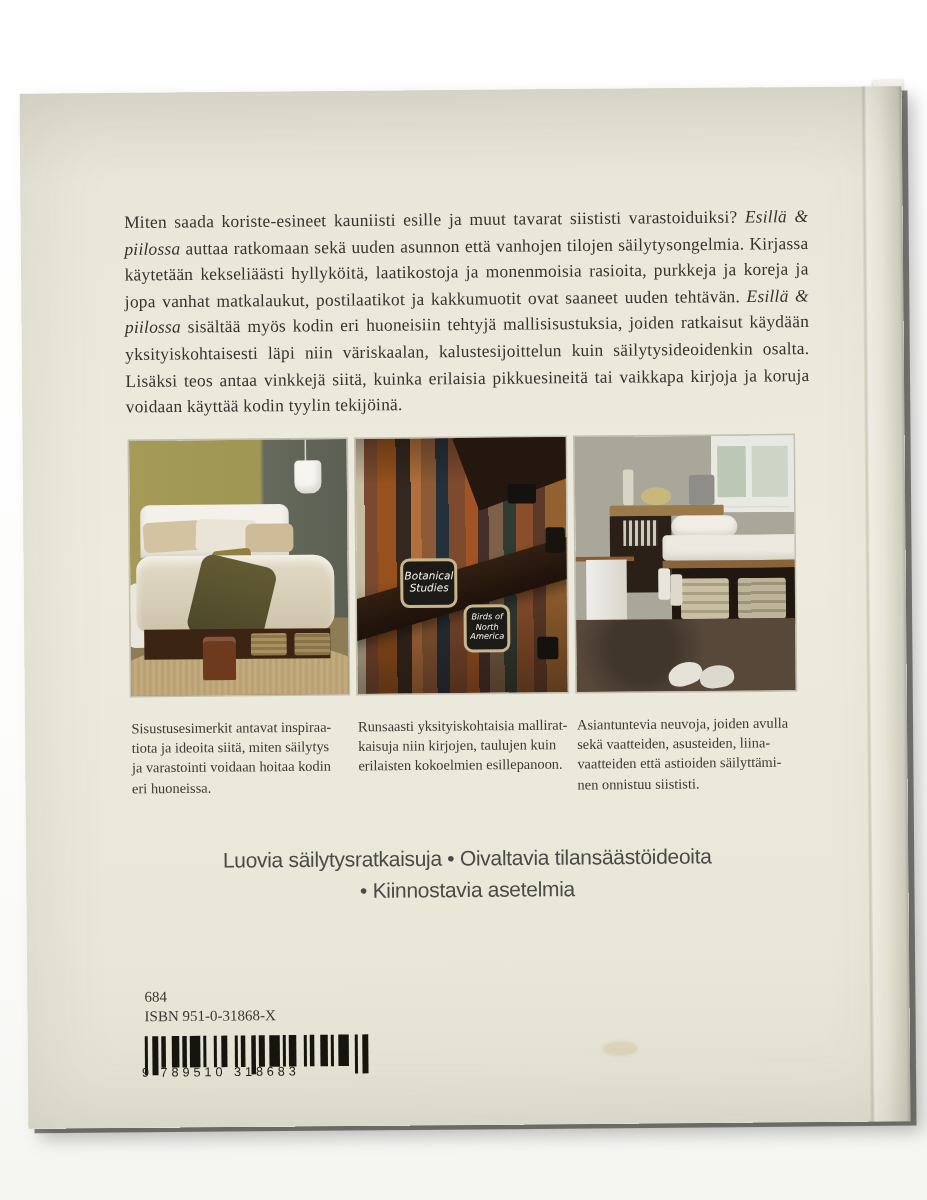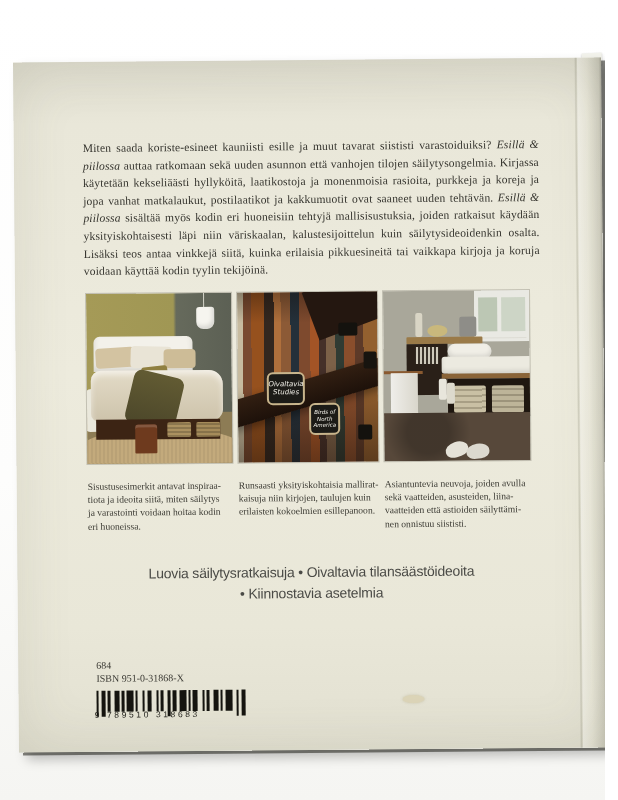--- a/index.html
+++ b/index.html
@@ -1,18 +1,18 @@
 <!DOCTYPE html>
 <html><head>
 <meta charset="utf-8">
 <style>
   html,body{margin:0;padding:0;background:#ffffff;}
-  .stage{position:relative;width:568px;height:800px;overflow:hidden;
+  .stage{position:relative;width:618px;height:800px;overflow:hidden;
          background:linear-gradient(180deg,#ffffff 0%,#fdfdfc 60%,#f5f5f2 100%);
-         font-family:"Liberation Serif",serif;padding-left:37px;}
+         font-family:"Liberation Serif",serif;}
   .pages-edge{position:absolute;left:582px;top:53px;width:20px;height:12px;
               background:#f3f3ec;transform:rotate(-3deg);box-shadow:0 1px 2px rgba(0,0,0,.25);}
   .book{position:absolute;left:16px;top:60px;width:588px;height:690px;
         transform:rotate(-0.5deg);transform-origin:center;
         background:linear-gradient(180deg,#dedcce 0%,#e9e7d9 9%,#edebdd 45%,#e9e7d8 82%,#e2e0d1 100%);
         box-shadow: inset 0 0 55px rgba(100,98,78,0.14),
                     4px 3px 0 rgba(35,34,28,0.55),
                     8px 7px 12px rgba(0,0,0,0.25);}
   .spine-strip{position:absolute;right:0;top:0;bottom:0;width:24px;
         background:linear-gradient(90deg,rgba(255,255,255,0.30),rgba(244,243,231,0.12) 40%,rgba(90,90,75,0.16) 90%,rgba(60,60,50,0.32));}
@@ -155,21 +155,21 @@
 
       <div class="photo p2">
         <div class="p2-books"></div>
         <div class="p2-books-dim"></div>
         <div class="p2-shelf2"></div>
         <div class="p2-shelf"></div>
         <div class="p2-tag-a"></div>
         <div class="p2-tag-b"></div>
         <div class="p2-tag-c"></div>
         <div class="chalk chalk1">
-          <span>Oivaltavia Studies</span>
+          <span>Botanical Studies</span>
         </div>
         <div class="chalk chalk2">
           <span>Birds of North America</span>
         </div>
       </div>
 
       <div class="photo p3">
         <div class="p3-wall"></div>
         <div class="p3-window"></div>
         <div class="p3-pane-a"></div>

